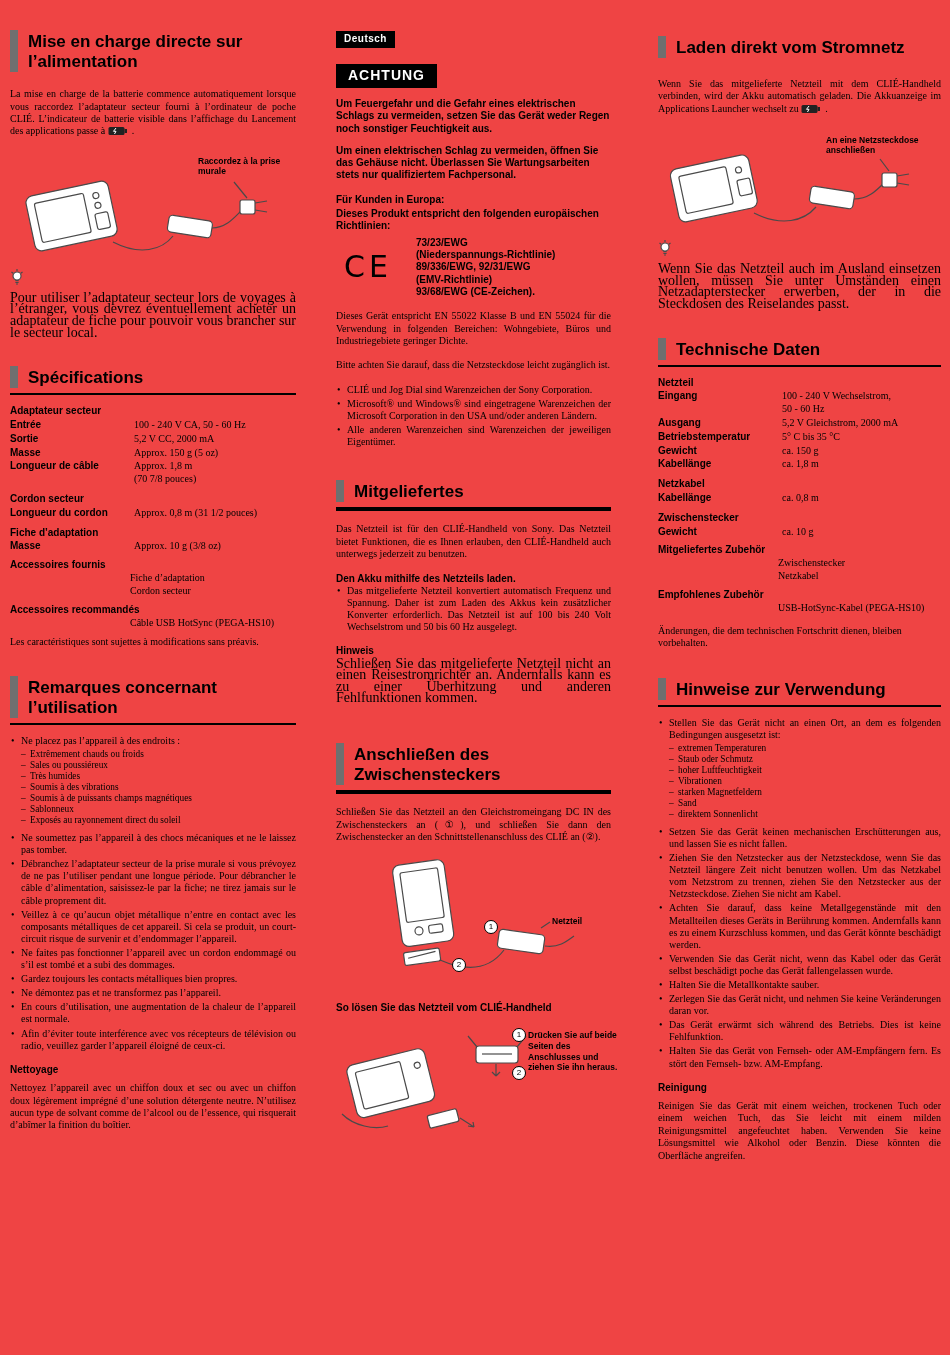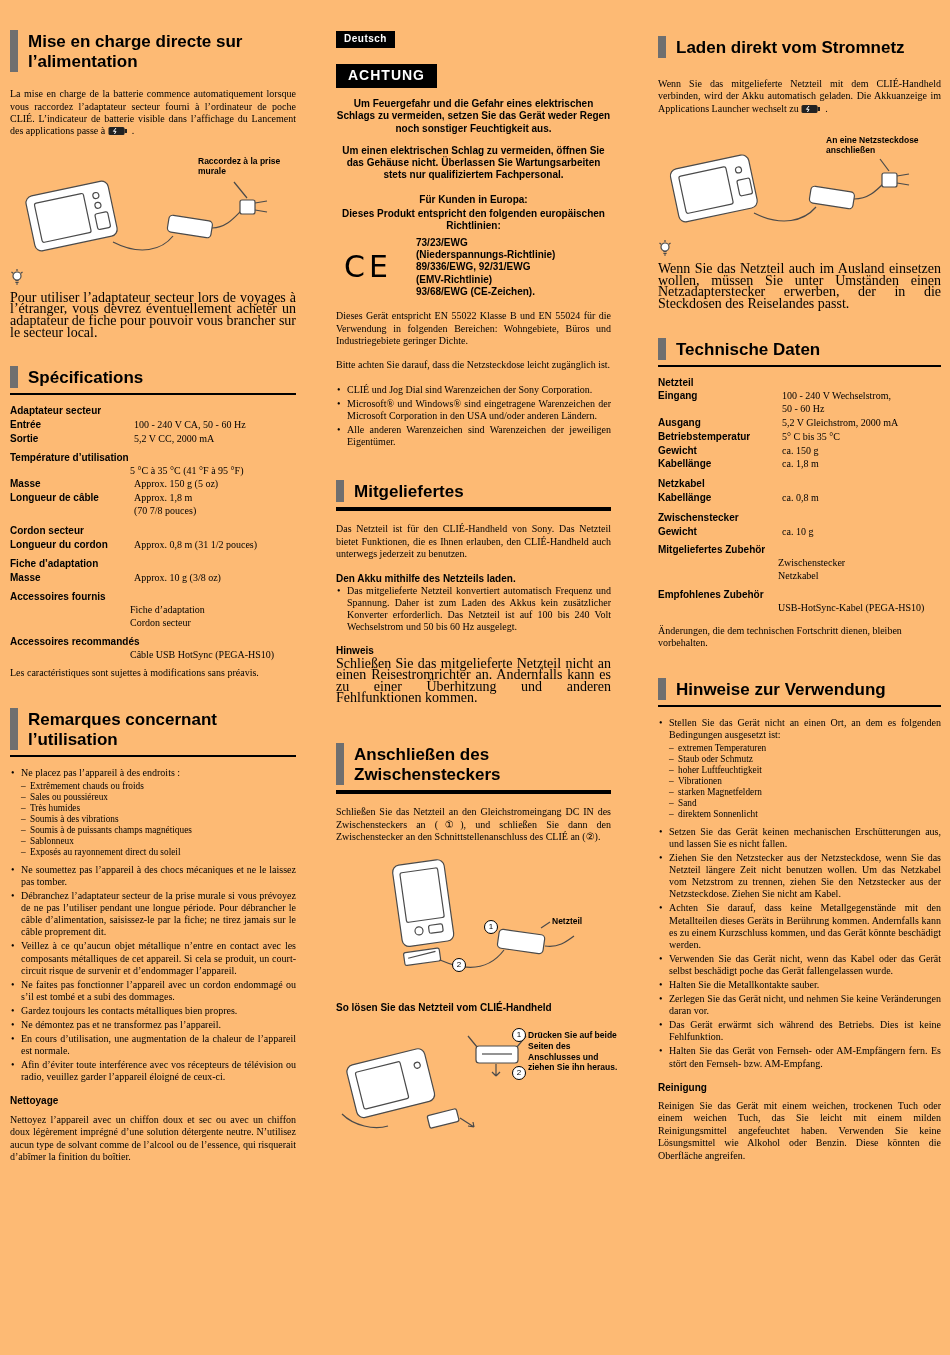--- a/index.html
+++ b/index.html
@@ -1,35 +1,35 @@
 <!DOCTYPE html>
 <html><head>
 <meta charset="utf-8">
 <style>
   html,body{margin:0;padding:0}
   body{background:#ffffff}
-  .page{position:relative;width:950px;height:1355px;background:#fdba74;color:#000;overflow:hidden;
+  .page{position:relative;width:950px;height:1355px;background:#ef4444;color:#000;overflow:hidden;
         font-family:"Liberation Serif",serif}
   .col{position:absolute;top:0}
   .c1{left:10px;width:286px;padding-top:30px}
   .c2{left:336px;width:275px;padding-top:28px}
   .c3{left:658px;width:283px;padding-top:36px}
 
   .sec-head{display:flex;align-items:stretch}
   .sec-head .bar{flex:0 0 8px;background:#6f6f6f;margin-right:10px}
   .sec-head h2{font:700 17px/1.18 "Liberation Sans",sans-serif;margin:0;padding-top:2px}
 
   .rule{border-top:2px solid #000;margin:5px 0 10px}
   .rule-thick{border-top:4px solid #000;margin:5px 0 12px}
 
   .body{font:10px/12.4px "Liberation Serif",serif;margin:0}
   .just{text-align:justify}
   .small{font-size:14px;line-height:11.4px}
   .bold-sans{font:700 10px/12.4px "Liberation Sans",sans-serif;margin:0}
-  .warn{font:700 10px/12.3px "Liberation Sans",sans-serif;margin:0 0 10px 0;text-align:center}
+  .warn{font:700 10px/12.3px "Liberation Sans",sans-serif;margin:0 0 10px 0;text-align:left}
   .tight{margin-bottom:2px}
 
   .lang{display:inline-block;background:#000;color:#fff;font:700 10px/1 "Liberation Sans",sans-serif;
         padding:3px 8px 4px;letter-spacing:.5px}
   .achtung{display:inline-block;background:#000;color:#fff;font:700 14px/1 "Liberation Sans",sans-serif;
         padding:4px 12px 6px;letter-spacing:1px}
 
   .specs{margin-bottom:6px}
   .specrow{display:flex;margin-bottom:1px}
   .specrow .sl{flex:0 0 120px;font:700 10px/12.8px "Liberation Sans",sans-serif;padding-right:4px}
@@ -131,24 +131,20 @@
         <span class="sl">Adaptateur secteur</span>
         <span class="sv"></span>
       </div>
         <div class="specrow">
         <span class="sl">Entrée</span>
         <span class="sv">100 - 240 V CA, 50 - 60 Hz</span>
       </div>
         <div class="specrow">
         <span class="sl">Sortie</span>
         <span class="sv">5,2 V CC, 2000 mA</span>
-      </div>
-        <div class="specrow stack">
-        <span class="sl">Température d’utilisation</span>
-        <span class="sv">5 °C à 35 °C (41 °F à 95 °F)</span>
       </div>
         <div class="specrow">
         <span class="sl">Masse</span>
         <span class="sv">Approx. 150 g (5 oz)</span>
       </div>
         <div class="specrow">
         <span class="sl">Longueur de câble</span>
         <span class="sv">Approx. 1,8 m
 (70 7/8 pouces)</span>
       </div>

